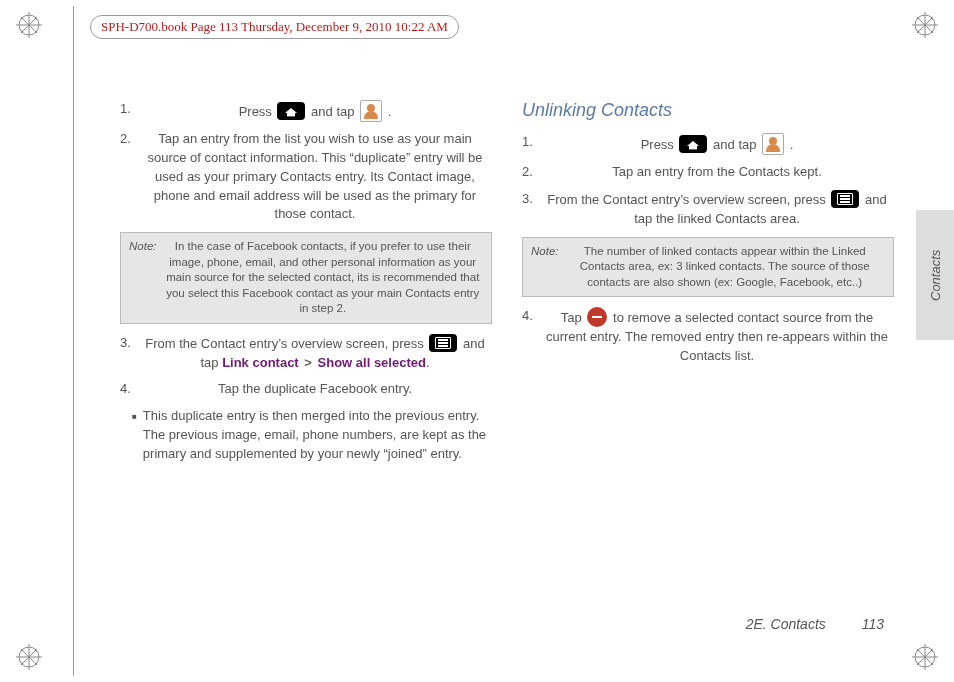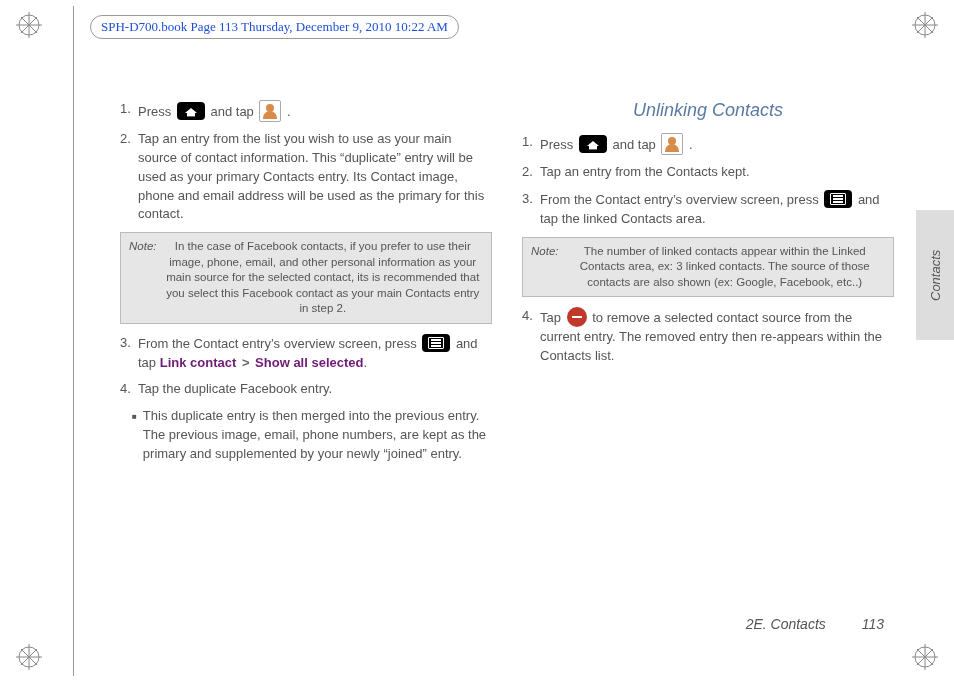--- a/index.html
+++ b/index.html
@@ -22,50 +22,49 @@
   .rm-bl { bottom: 12px; left: 16px; }
   .rm-br { bottom: 12px; right: 16px; }
 
   .left-vert { position: absolute; top: 6px; bottom: 6px; left: 73px; border-left: 1px solid #999; }
 
   .header-bar {
     position: absolute;
     top: 15px; left: 90px;
     font-family: "Times New Roman", serif;
     font-size: 13px;
-    color: #1d4ed8;
+    color: #b91c1c;
     border: 1px solid #999;
     border-radius: 12px;
     padding: 3px 10px;
   }
 
   .columns {
     position: absolute;
     top: 100px;
     left: 120px;
     right: 60px;
     bottom: 60px;
     display: flex;
     gap: 30px;
   }
   .col { flex: 1; }
 
   .ol-item { display: flex; margin-bottom: 8px; line-height: 1.45; }
   .ol-num { min-width: 18px; color: #555; }
-  .ol-body { flex: 1; }
+  .ol-body { flex: 1; text-align: center; }
 
   .bullet-item { display: flex; margin-left: 12px; margin-top: 6px; line-height: 1.45; }
   .bullet-sq { margin-right: 6px; font-size: 8px; margin-top: 4px; color: #555; }
 
   .section-title {
     font-style: italic;
     font-size: 18px;
     color: #5a7aa3;
     margin-bottom: 12px;
-    text-align: center;
   }
 
   .note-box {
     background: #e6e6e6;
     border: 1px solid #bbb;
     padding: 6px 8px;
     font-size: 11.5px;
     color: #555;
     margin: 8px 0 10px 0;
     display: flex;
@@ -241,21 +240,21 @@
         <span>Press </span>
         <span class="icon-key home"></span>
         <span> and tap </span>
         <span class="icon-contact"></span>
         <span> .</span>
       </div>
     </div>
 
     <div class="ol-item">
       <div class="ol-num">2.</div>
-      <div class="ol-body">Tap an entry from the list you wish to use as your main source of contact information. This “duplicate” entry will be used as your primary Contacts entry. Its Contact image, phone and email address will be used as the primary for this contact.</div>
+      <div class="ol-body">Tap an entry from the list you wish to use as your main source of contact information. This “duplicate” entry will be used as your primary Contacts entry. Its Contact image, phone and email address will be used as the primary for those contact.</div>
     </div>
 
     <div class="note-box">
       <span class="note-label">Note:</span>
       <span class="note-body">In the case of Facebook contacts, if you prefer to use their image, phone, email, and other personal information as your main source for the selected contact, its is recommended that you select this Facebook contact as your main Contacts entry in step 2.</span>
     </div>
 
     <div class="ol-item">
       <div class="ol-num">3.</div>
       <div class="ol-body">

